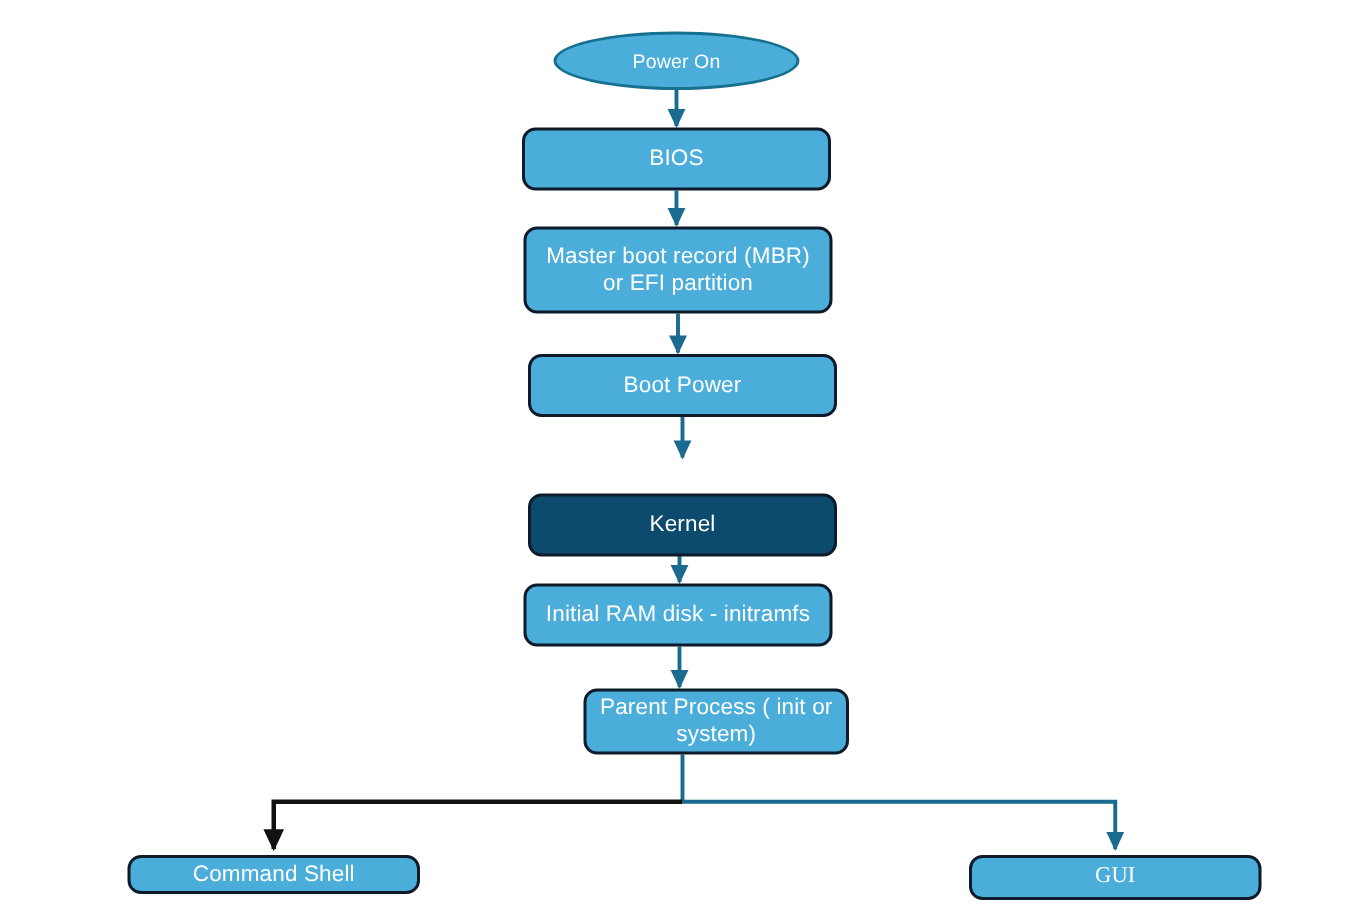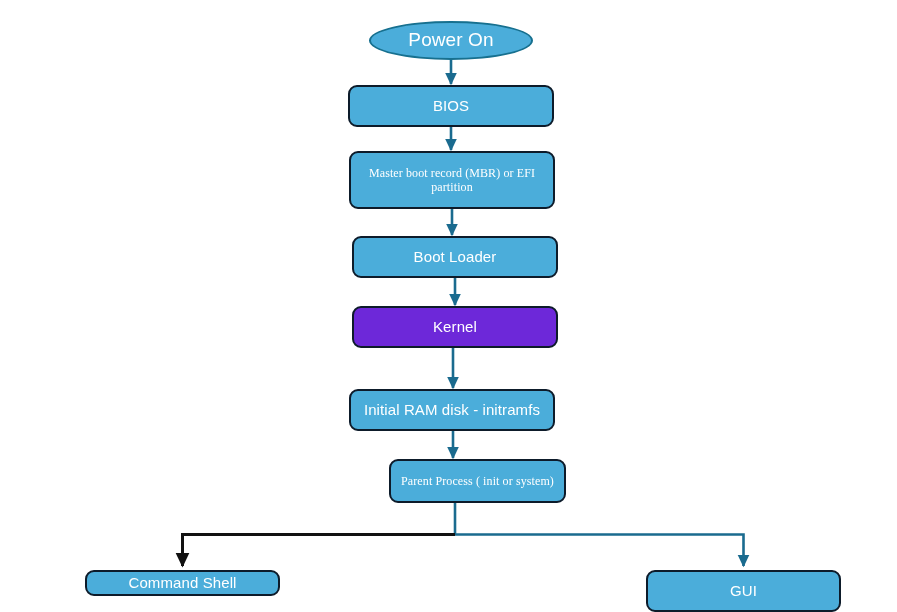--- a/index.html
+++ b/index.html
@@ -35,24 +35,24 @@
   }
   .node.box {
     border: 2.5px solid #0d1b2a;
     border-radius: 9px;
   }
   .node.ellipse {
     border: 2px solid #17708f;
     border-radius: 50%;
   }
   .fill-blue { background: #4badda; }
-  .fill-green { background: #6d28d9; }
-  .t-lg { font-size: 19px; }
+  .fill-green { background: #0c4a6e; margin-top: 23px; }
+  .t-lg { font-size: 13px; }
   .t-md { font-size: 15px; }
-  .t-sm { font-size: 12px; font-family: Liberation Serif, serif; }
+  .t-sm { font-size: 15px; }
   .node span { display: block; padding: 0 8px; }
 </style>
 </head>
 <body>
 
 <svg id="canvas" viewBox="0 0 897 612" aria-hidden="true">
   <defs>
     <marker id="ah-teal" viewBox="0 0 10 10" refX="8.4" refY="5" markerWidth="5.2" markerHeight="5.2" orient="auto-start-reverse">
       <path d="M 0 0.6 L 9.4 5 L 0 9.4 z" fill="#1a6b8f"></path>
     </marker>
@@ -86,34 +86,34 @@
 
 <div class="node box fill-blue t-md" style="left:348px; top:85px; width:206px; height:42px;">
   <span>BIOS</span>
 </div>
 
 <div class="node box fill-blue t-sm" style="left:349px; top:151px; width:206px; height:58px;">
   <span>Master boot record (MBR) or EFI partition</span>
 </div>
 
 <div class="node box fill-blue t-md" style="left:352px; top:236px; width:206px; height:42px;">
-  <span>Boot Loader</span>
+  <span>Boot Power</span>
 </div>
 
 <div class="node box fill-green t-md" style="left:352px; top:306px; width:206px; height:42px;">
   <span>Kernel</span>
 </div>
 
 <div class="node box fill-blue t-md" style="left:349px; top:389px; width:206px; height:42px;text-align:right;">
   <span>Initial RAM disk - initramfs</span>
 </div>
 
 <div class="node box fill-blue t-sm" style="left:352px; top:459px; width:177px; height:44px;margin-left:37px;">
   <span>Parent Process ( init or system)</span>
 </div>
 
 <div class="node box fill-blue t-md" style="left:85px; top:570px; width:195px; height:26px;">
   <span>Command Shell</span>
 </div>
 
-<div class="node box fill-blue t-md" style="left:646px; top:570px; width:195px; height:42px;">
+<div class="node box fill-blue t-md" style="left:646px; top:570px; width:195px; height:30px;font-family:Liberation Serif, serif;">
   <span>GUI</span>
 </div>
 
 </body></html>

